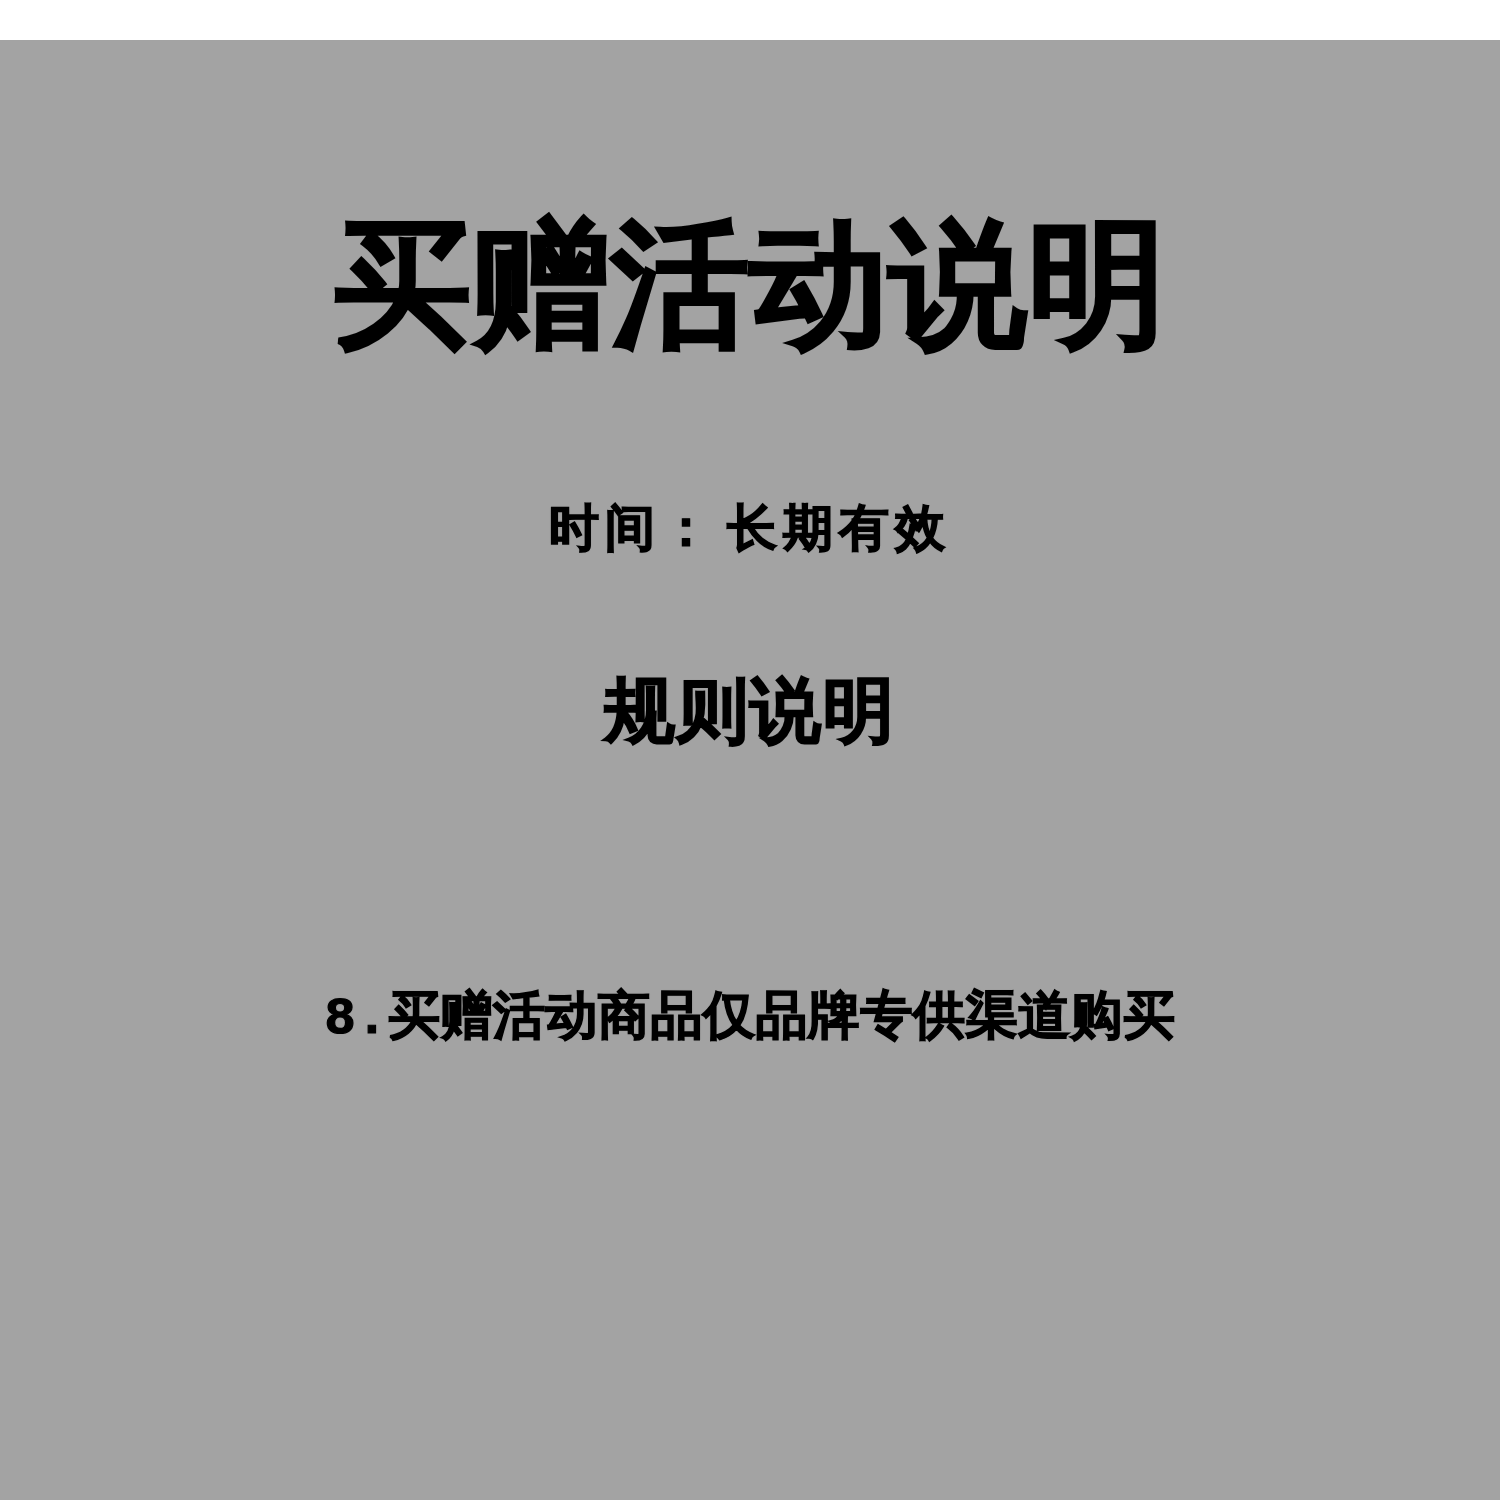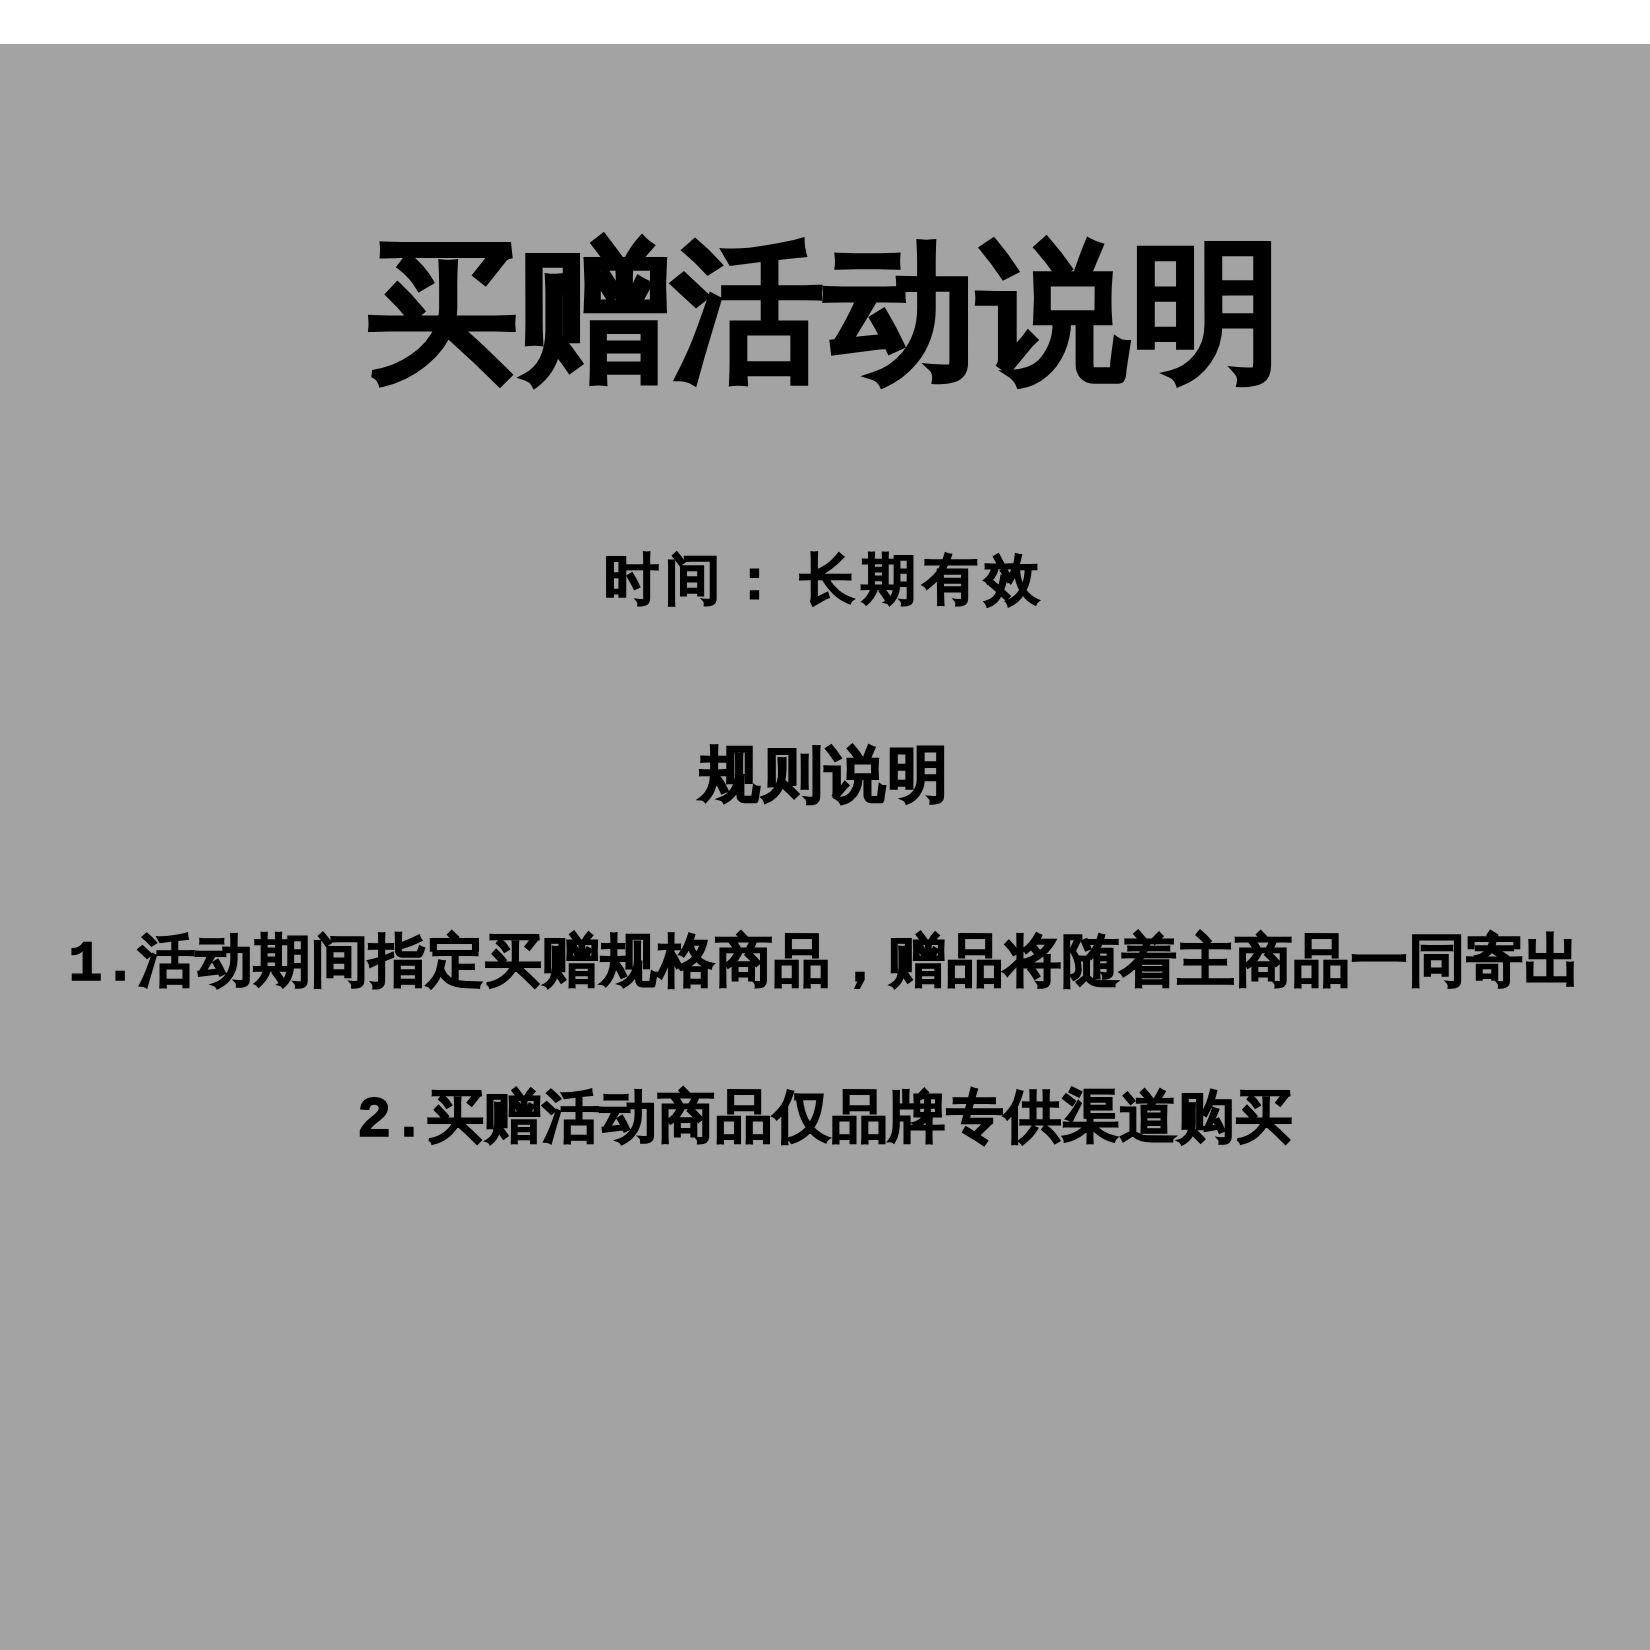--- a/index.html
+++ b/index.html
@@ -42,21 +42,21 @@
     top: 467px;
     font-size: 50px;
     letter-spacing: 6px;
     -webkit-text-stroke: 1.3px #000;
   }
   .validity .val {
     margin-left: 10px;
   }
   .heading {
     top: 641px;
-    font-size: 55px;
+    font-size: 71px;
     letter-spacing: 2px;
     -webkit-text-stroke: 1.8px #000;
   }
   .rule {
     font-size: 52px;
     letter-spacing: 0.5px;
     -webkit-text-stroke: 1.2px #000;
   }
   .rule-1 { top: 812px; }
   .rule-2 { top: 954px; }
@@ -69,19 +69,18 @@
 <div class="page">
 
   <h1 class="line title">买赠活动说明</h1>
 
   <div class="line validity">
     <span class="lbl">时间：</span><span class="val">长期有效</span>
   </div>
 
   <h2 class="line heading">规则说明</h2>
 
-  <div class="line rule rule-1">1.活动期间指定买赠规格商品，赠品将随着主商品一同寄出</div>
 
-  <div class="line rule rule-2">2.买赠活动商品仅品牌专供渠道购买</div>
+  <div class="line rule rule-2">8.买赠活动商品仅品牌专供渠道购买</div>
 
 
 
 </div>
 
 </body></html>

